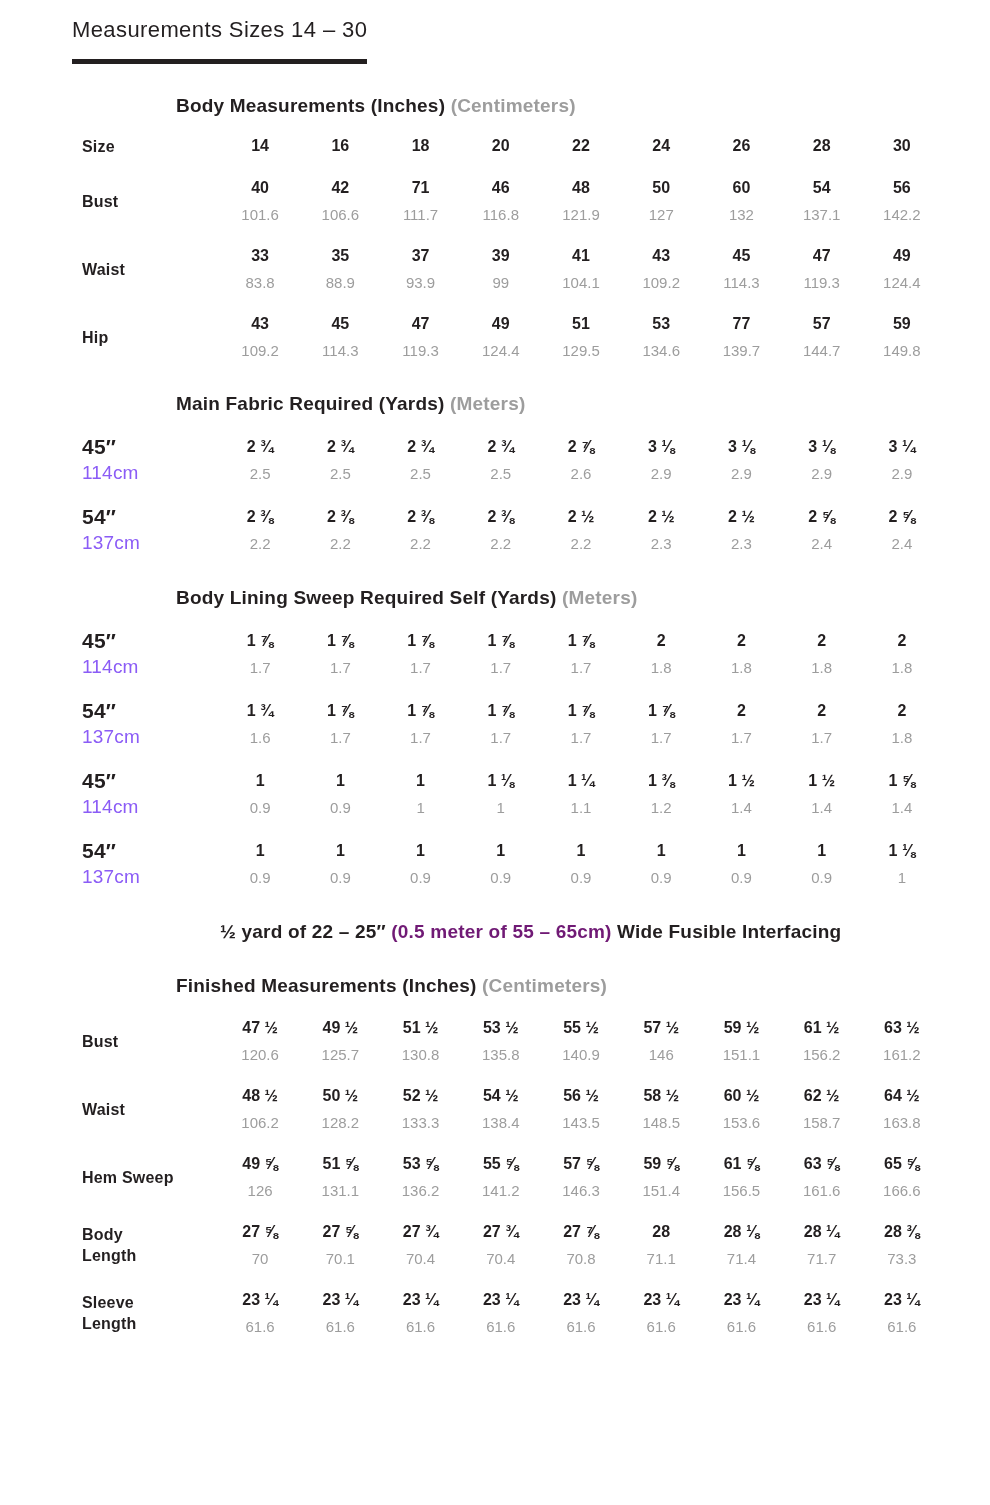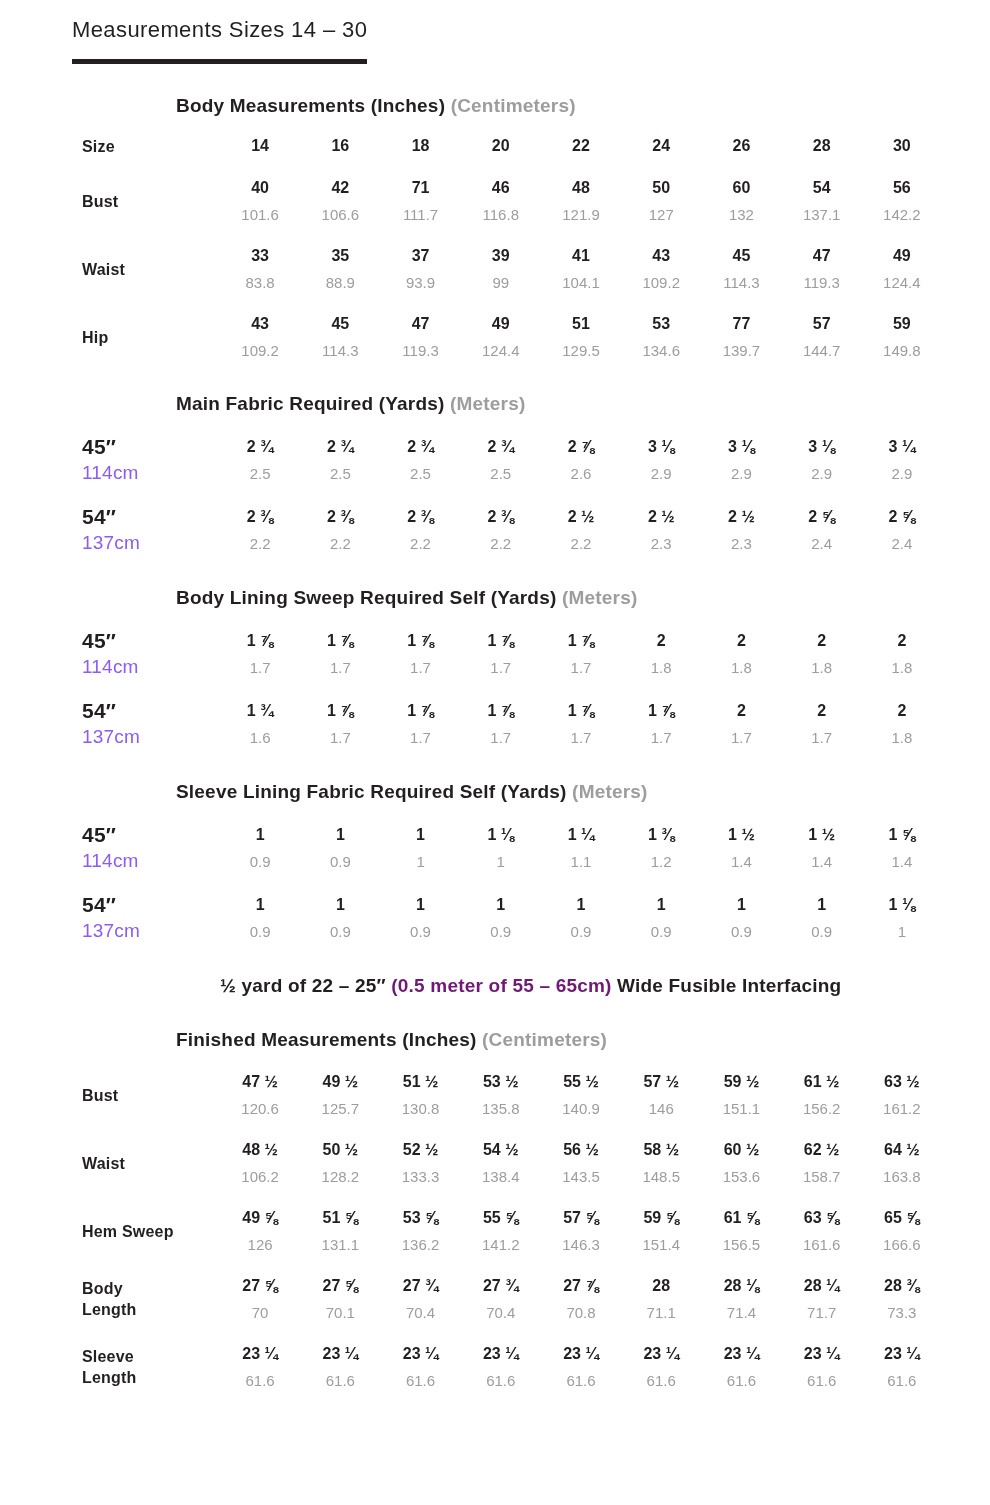--- a/index.html
+++ b/index.html
@@ -389,21 +389,20 @@
         </div>
         <div class="cell">
           <div class="v1">2</div>
           <div class="v2">1.7</div>
         </div>
         <div class="cell">
           <div class="v1">2</div>
           <div class="v2">1.8</div>
         </div>
       </div>
-      <div class="section-heading"><span class="h-main">Sleeve Lining Fabric Required Self (Yards)</span> <span class="h-sub">(Meters)</span></div>
       <div class="row pair">
         <div class="label-cell large">
           <div class="label-line">45″</div>
           <div class="label-sub">114cm</div>
         </div>
         <div class="cell">
           <div class="v1">1</div>
           <div class="v2">0.9</div>
         </div>
         <div class="cell">

